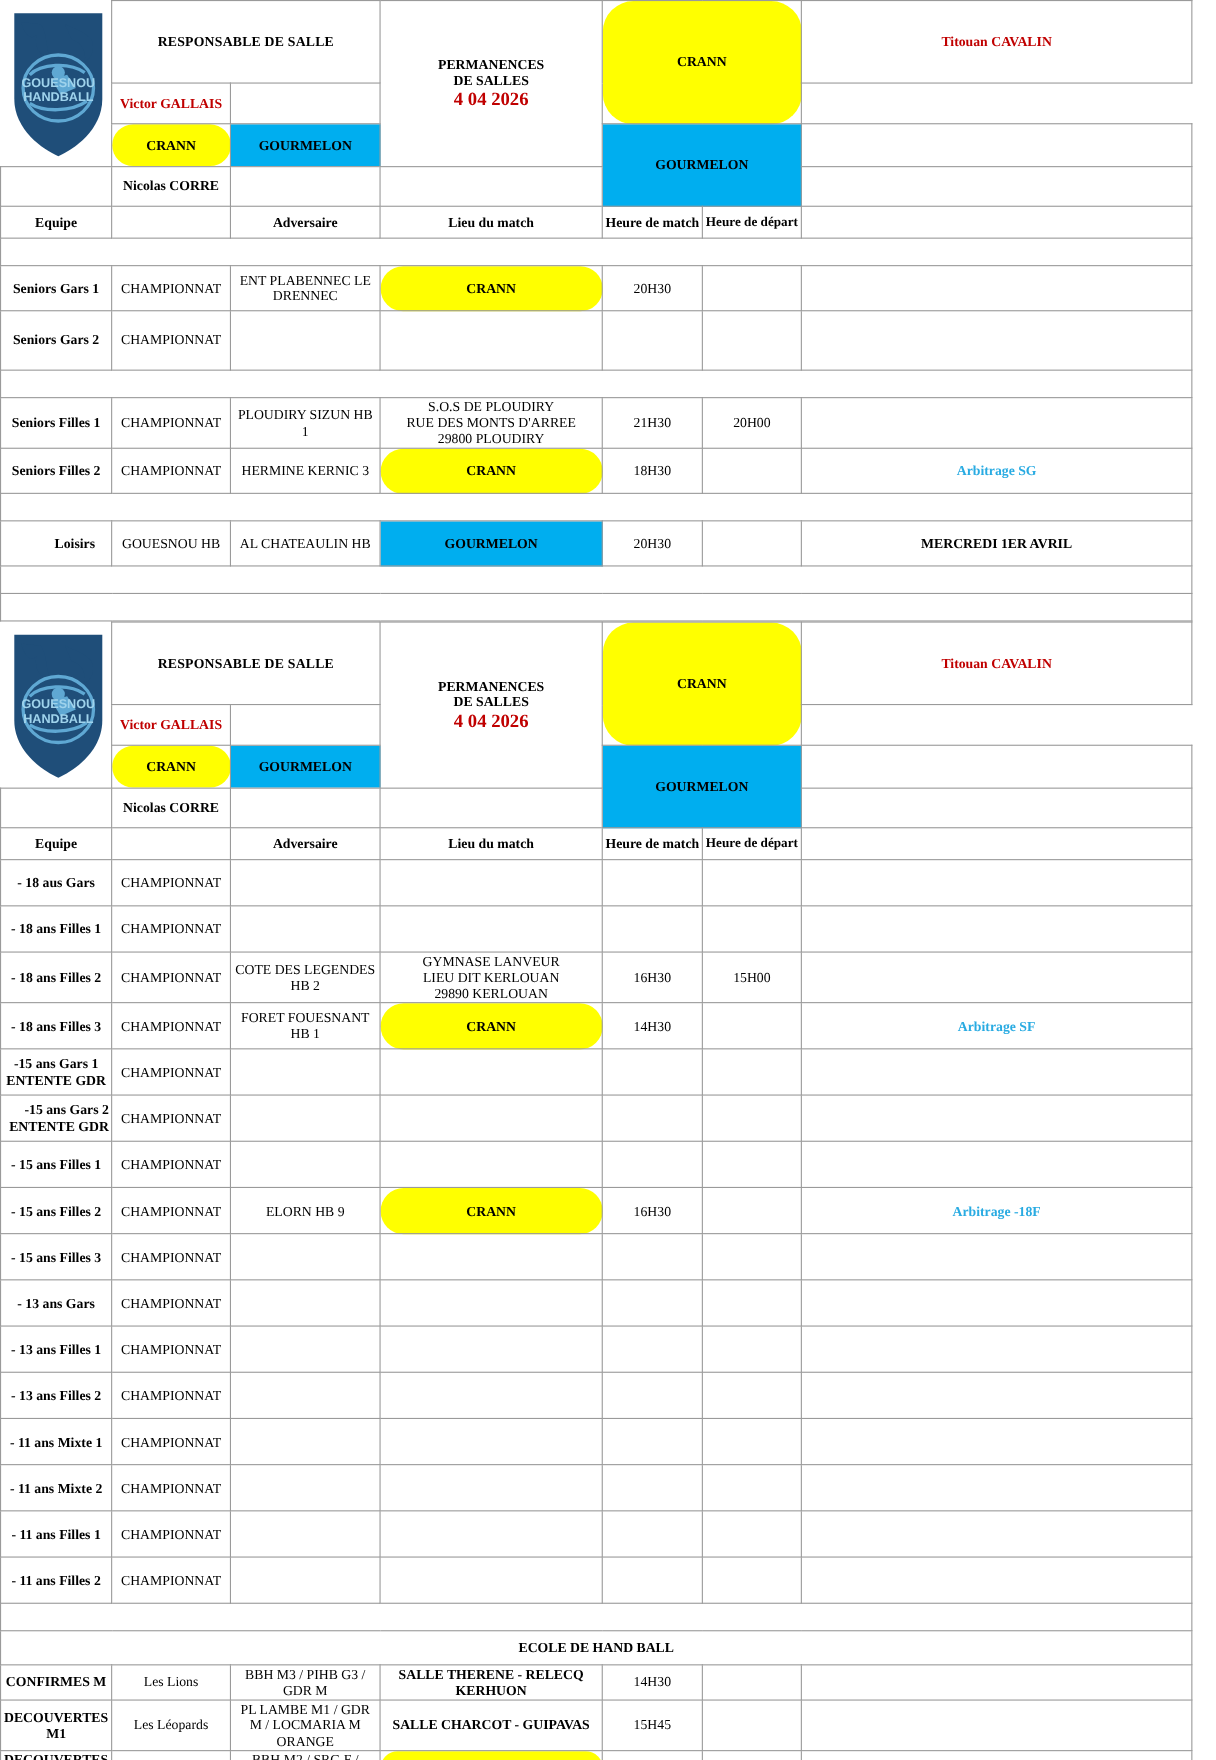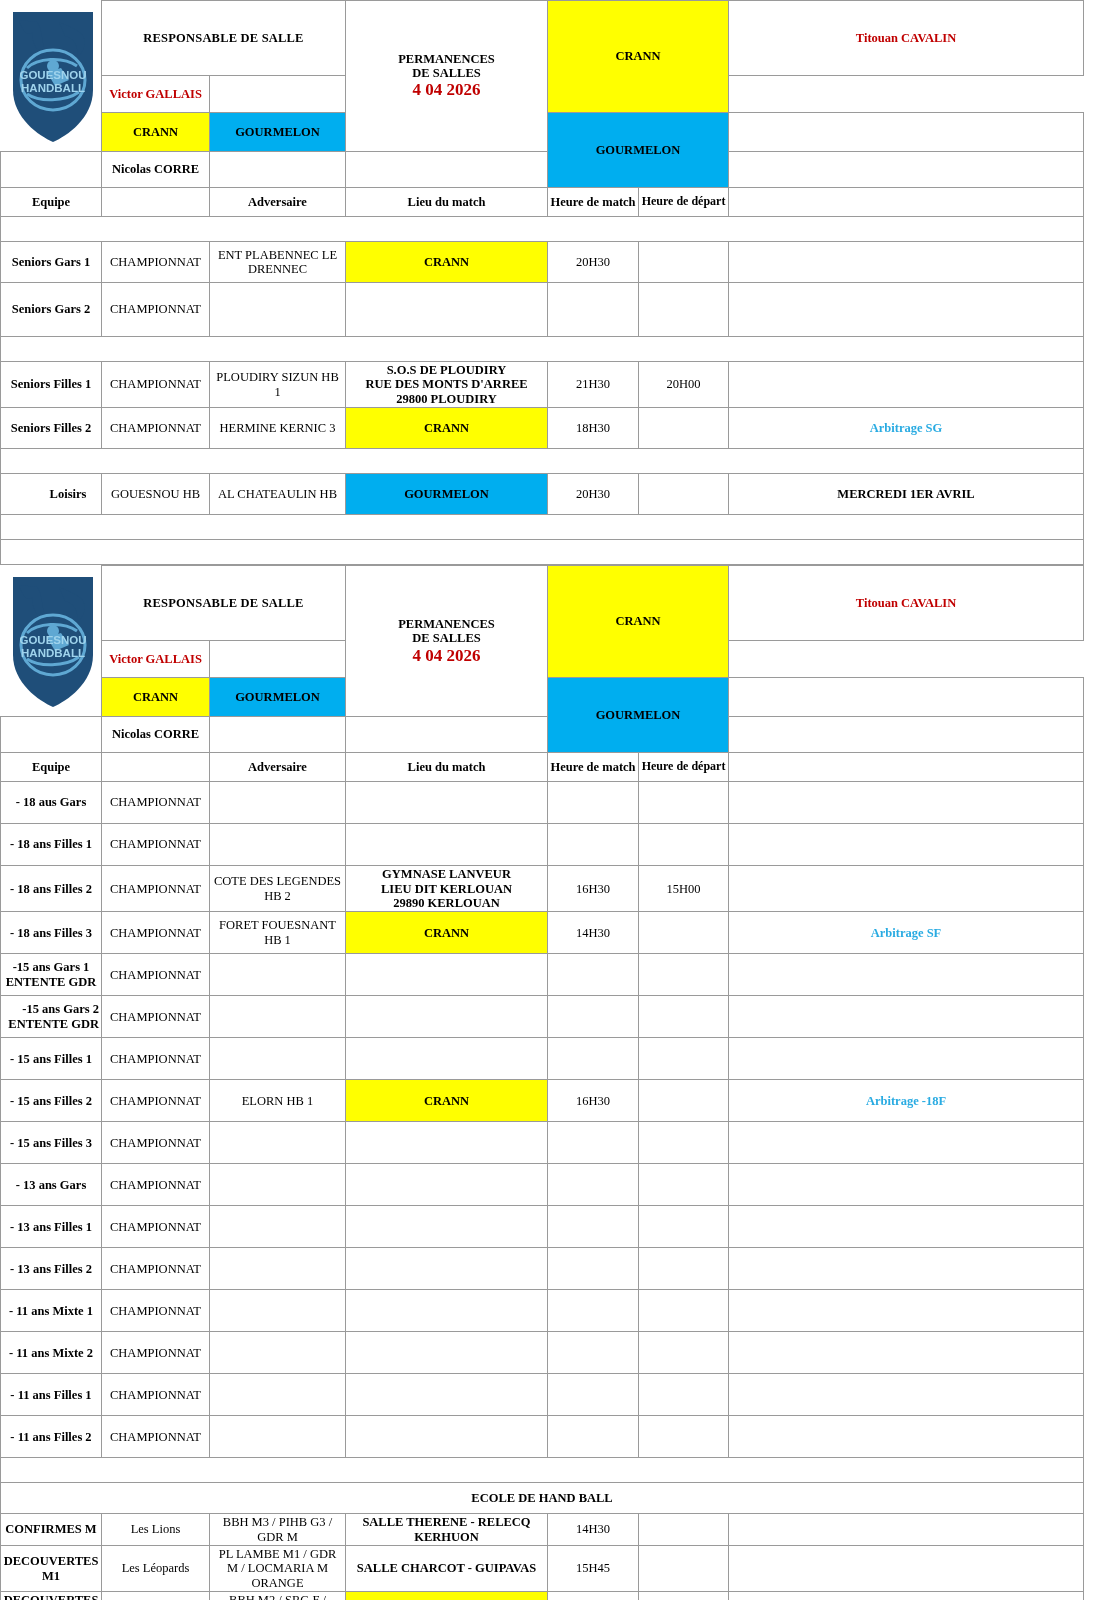--- a/index.html
+++ b/index.html
@@ -22,38 +22,38 @@
 
   
   col.c0 { width:101px; }
   col.c1 { width:108px; }
   col.c2 { width:136px; }
   col.c3 { width:202px; }
   col.c4 { width:91px; }
   col.c5 { width:90px; }
   col.c6 { width:355px; }
 
-  .yellow { background:#FFFF00; }
+  .yellow { background:#FFFF00;border-radius:28px; }
   .blue   { background:#00AEEF; }
 
   .hdr-resp { font-weight:bold; font-size:19px; letter-spacing:.2px; }
   .hdr-perm { font-weight:bold; font-size:19px; line-height:1.35; }
   .hdr-date { font-weight:bold; font-size:17px; color:#C00000; }
   .hdr-salle { font-weight:bold; font-size:15px; }
   .hdr-crann { font-weight:bold; font-size:21px; }
   .hdr-gourm { font-weight:bold; font-size:20px; }
   .hdr-nom { font-weight:bold; font-size:10.5px; }
   .perm-name { font-weight:bold; font-size:12.5px; color:#C00000; text-align:left; padding-left:5px; }
 
   .colhead { font-weight:bold; font-size:13px; }
 
   .team { font-weight:bold; font-size:12.5px; }
   .champ { font-size:13.5px; }
   .adv { font-size:12.5px; }
-  .lieu { font-size:11.5px; font-weight:bold; }
+  .lieu { font-size:11.5px; font-weight:normal; }
   .lieu-plain { font-size:13.5px; }
   .venue-tag { font-weight:bold; font-size:13px; }
   .heure { font-size:13.5px; }
   .note-arb { color:#29ABE2; font-weight:bold; font-size:12.5px; text-align:left; padding-left:6px; }
   .note-bold { font-weight:bold; font-size:13.5px; text-align:left; padding-left:6px;font-family:Liberation Serif, serif; }
 
   .ecole-title { font-weight:bold; font-size:19px; }
   .ecole-team { font-weight:bold; font-size:12.5px; }
   .ecole-name { font-size:13px; }
   .ecole-adv { font-size:11.5px; }
@@ -331,21 +331,21 @@
           <td class="champ">CHAMPIONNAT</td>
           <td class="adv"></td>
           <td class="lieu-plain"></td>
           <td class="heure"></td>
           <td class="heure"></td>
           <td></td>
         </tr>
         <tr>
           <td class="team" style="height:42px;">- 15 ans Filles  2</td>
           <td class="champ">CHAMPIONNAT</td>
-          <td class="adv">ELORN HB 1</td>
+          <td class="adv">ELORN HB 9</td>
           <td class="yellow venue-tag">CRANN</td>
           <td class="heure">16H30</td>
           <td class="heure"></td>
           <td class="note-arb">Arbitrage -18F</td>
         </tr>
         <tr>
           <td class="team" style="height:42px;">- 15 ans Filles  3</td>
           <td class="champ">CHAMPIONNAT</td>
           <td class="adv"></td>
           <td class="lieu-plain"></td>

